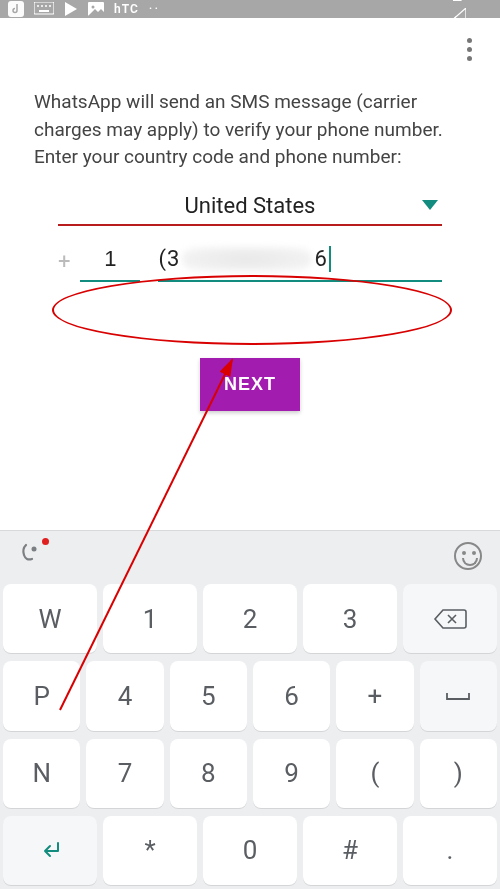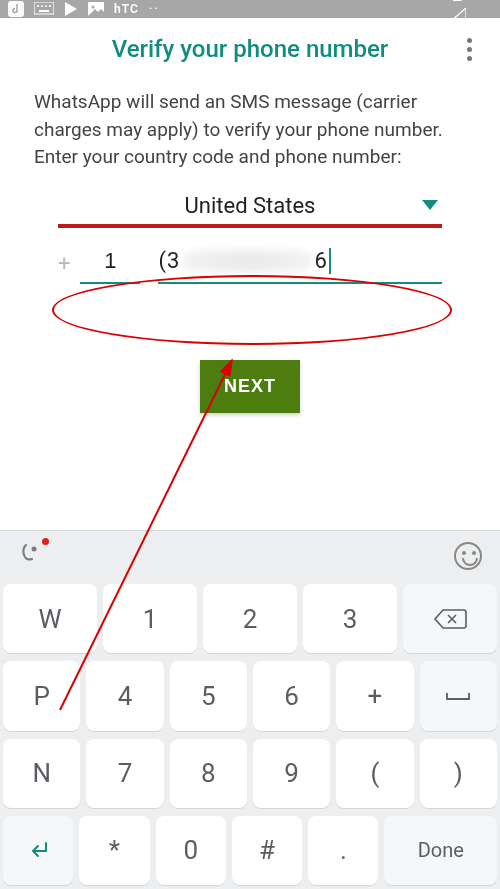--- a/index.html
+++ b/index.html
@@ -6,32 +6,32 @@
   html, body { width: 500px; height: 889px; font-family: Roboto, Arial, sans-serif; background: #fff; overflow: hidden; position: relative; }
   .status-bar { height: 18px; background: #a7a7a7; display: flex; align-items: center; justify-content: space-between; padding: 0 8px; color: #fff; font-size: 16px; }
   .status-left { display: flex; align-items: center; gap: 10px; }
   .status-right { display: flex; align-items: flex-start; gap: 6px; flex-direction: column; }
   .si { display: inline-flex; align-items: center; justify-content: center; }
   .header { display: flex; align-items: center; justify-content: center; height: 62px; position: relative; }
   .header-title { color: #128c7e; font-size: 24px; font-weight: 500; }
   .menu-btn { position: absolute; right: 14px; top: 14px; width: 34px; height: 34px; display: flex; flex-direction: column; align-items: center; justify-content: center; gap: 4px; }
   .menu-btn span { width: 5px; height: 5px; background: #777; border-radius: 50%; }
   .instructions { padding: 8px 34px 0 34px; color: #444; font-size: 19px; line-height: 1.45; }
-  .country-row { margin: 22px 58px 0 58px; display: flex; align-items: center; border-bottom: 4px solid #b91c1c; padding-bottom: 6px; position: relative; }
+  .country-row { margin: 22px 58px 0 58px; display: flex; align-items: center; border-bottom: 2px solid #b91c1c; padding-bottom: 6px; position: relative; }
   .country-name { flex: 1; text-align: center; font-size: 22px; color: #222; }
   .country-arrow { width: 0; height: 0; border-left: 8px solid transparent; border-right: 8px solid transparent; border-top: 10px solid #128c7e; position: absolute; right: 4px; }
   .phone-row { margin: 14px 58px 0 58px; display: flex; align-items: flex-end; gap: 18px; position: relative; }
   .plus-sign { color: #bbb; font-size: 22px; margin-bottom: 8px; margin-right: -8px; }
   .cc-input { width: 60px; border: none; border-bottom: 2px solid #128c7e; text-align: center; font-size: 22px; padding: 6px 0 8px 0; outline: none; color: #222; }
   .phone-input-wrap { flex: 1; border-bottom: 2px solid #128c7e; display: flex; align-items: center; padding: 6px 0 8px 0; font-size: 22px; color: #222; position: relative; }
   .phone-val { letter-spacing: 1px; }
   .blur-box { display: inline-block; width: 130px; height: 24px; background: radial-gradient(ellipse at center, #e8e8e8 0%, #f2f2f2 70%, transparent 100%); border-radius: 12px; filter: blur(3px); margin: 0 2px; vertical-align: middle; }
   .cursor { display: inline-block; width: 2px; height: 26px; background: #128c7e; vertical-align: middle; margin-left: 1px; }
   .ellipse-annot { position: absolute; left: 52px; top: 275px; width: 400px; height: 70px; border: 2px solid #d80000; border-radius: 50%; pointer-events: none; z-index: 10; }
-  .next-btn { display: block; margin: 76px auto 17px auto; background: #4d7c0f; color: #fff; border: none; font-size: 18px; font-weight: 600; letter-spacing: 1px; padding: 16px 24px; box-shadow: 0 2px 4px rgba(0,0,0,.2); }
+  .next-btn { display: block; margin: 76px auto 17px auto; background: #a21caf; color: #fff; border: none; font-size: 18px; font-weight: 600; letter-spacing: 1px; padding: 16px 24px; box-shadow: 0 2px 4px rgba(0,0,0,.2); }
   .kb-toolbar { position: absolute; top: 530px; left: 0; right: 0; height: 50px; background: #eceef0; display: flex; align-items: center; justify-content: space-between; padding: 0 18px; border-top: 1px solid #d7d9db; }
   .kb-toolbar .left-icon { position: relative; font-size: 22px; color: #7b7f82; }
   .kb-toolbar .red-dot { position: absolute; top: -3px; right: -7px; width: 7px; height: 7px; background: #e02020; border-radius: 50%; }
   .kb-toolbar .smiley { width: 28px; height: 28px; border: 2px solid #888; border-radius: 50%; position: relative; }
   .kb-toolbar .smiley::before, .kb-toolbar .smiley::after { content: ''; position: absolute; background: #888; }
   .kb-toolbar .smiley::before { width: 4px; height: 4px; border-radius: 50%; top: 7px; left: 6px; box-shadow: 10px 0 0 #888; }
   .kb-toolbar .smiley::after { width: 12px; height: 6px; border: 2px solid #888; border-top: none; border-radius: 0 0 12px 12px; top: 14px; left: 6px; background: transparent; }
   .keyboard { position: absolute; top: 580px; left: 0; right: 0; bottom: 0; background: #eceef0; display: flex; flex-direction: column; }
   .kb-row { flex: 1; display: flex; }
   .key { flex: 1; margin: 4px 3px; background: #fff; border-radius: 8px; display: flex; align-items: center; justify-content: center; font-size: 26px; color: #5a5e63; box-shadow: 0 1px 0 rgba(0,0,0,.1); }
@@ -113,21 +113,20 @@
       <svg width="11" height="18" viewBox="0 0 11 18">
           <rect x="3" y="0" width="5" height="2" fill="#fff"></rect>
           <rect x="0" y="2" width="11" height="16" rx="1" fill="#fff"></rect>
         </svg>
     </span>
     <span style="font-size:17px">08:06</span>
   </div>
 </div>
 
 <div class="header">
-  <div class="header-title">Verify your phone number</div>
   <div class="menu-btn">
     <span></span>
       <span></span>
       <span></span>
   </div>
 </div>
 
 <div class="instructions">WhatsApp will send an SMS message (carrier charges may apply) to verify your phone number. Enter your country code and phone number:</div>
 
 <div class="country-row">
@@ -206,15 +205,14 @@
   <div class="kb-row">
     <div class="key func" style="color:#128c7e">
       <svg width="24" height="20" viewBox="0 0 24 20">
           <path d="M20 3 v8 H7 M7 11 l5 -5 M7 11 l5 5" fill="none" stroke="#128c7e" stroke-width="2" stroke-linecap="round" stroke-linejoin="round"></path>
         </svg>
     </div>
     <div class="key">*</div>
     <div class="key">0</div>
     <div class="key">#</div>
     <div class="key">.</div>
-    <div class="key func done wide">Done</div>
   </div>
 </div>
 
 </body></html>

